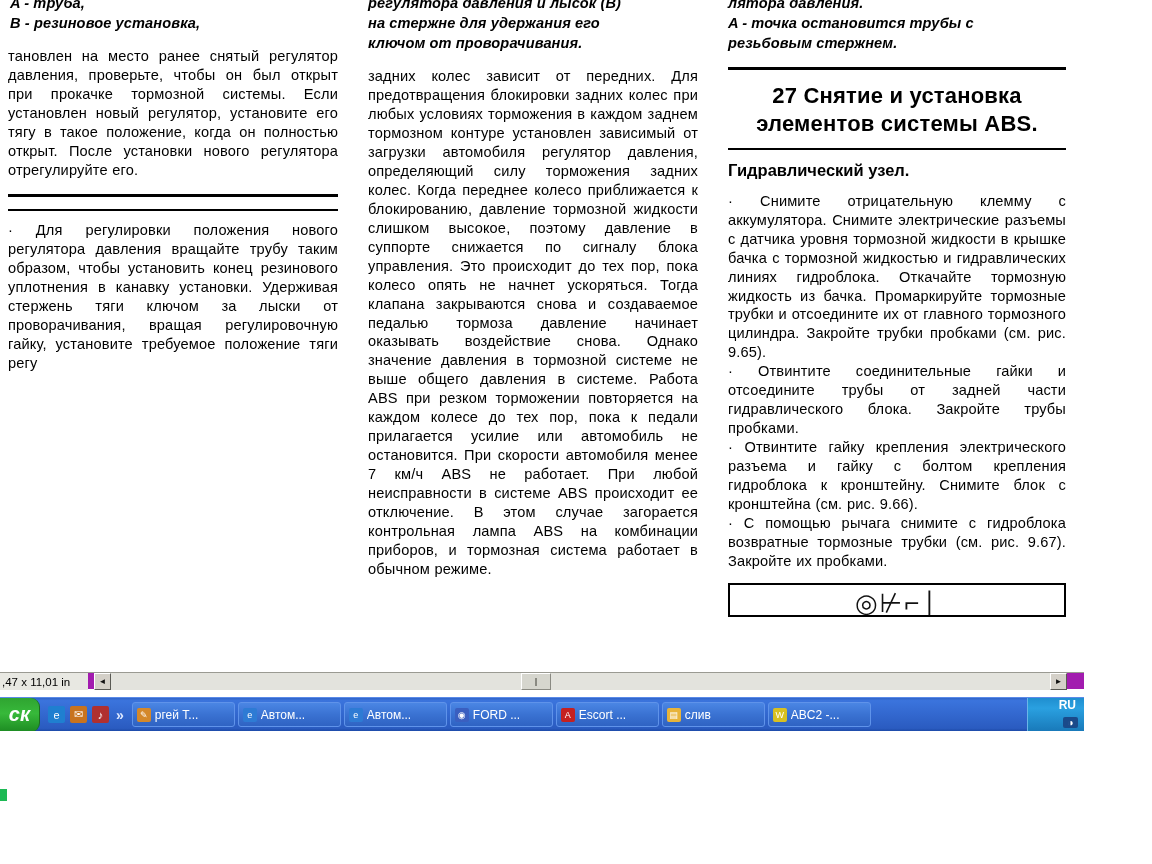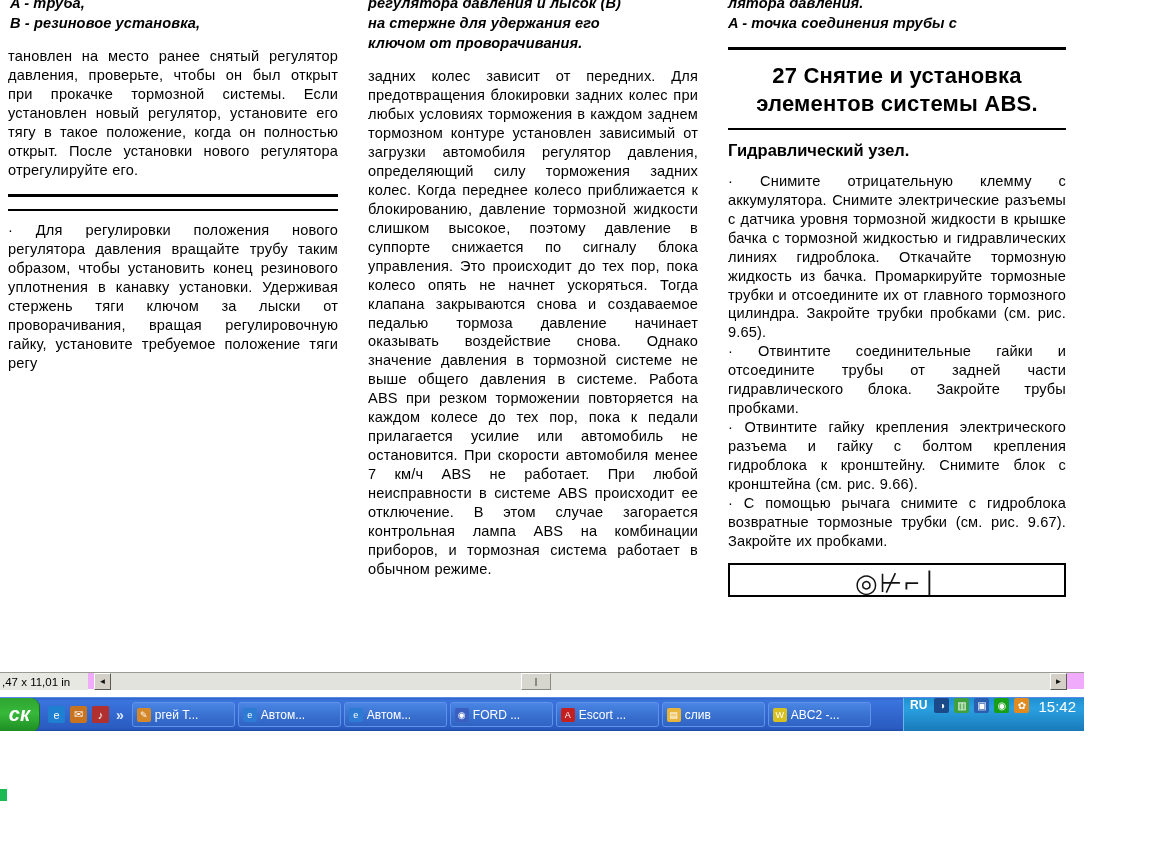--- a/index.html
+++ b/index.html
@@ -138,21 +138,21 @@
     border: 1px solid #ffffff;
     border-right-color: #6a7083;
     border-bottom-color: #6a7083;
   }
 
   #hscroll {
     position: absolute;
     left: 0; top: 672px;
     width: 1084px;
     height: 17px;
-    background: #f0abfc;
+    background: #a21caf;
     border-top: 1px solid #9a9a92;
   }
   #hscroll .statuscell {
     position: absolute;
     left: 0; top: 0;
     width: 88px; height: 17px;
     font-size: 11.5px;
     color: #000;
     display: flex; align-items: center;
     padding-left: 2px;
@@ -261,27 +261,28 @@
     border-radius: 2px;
     display: flex; align-items: center; justify-content: center;
     font-size: 9px;
     color: #fff;
   }
   .task-btn .t-label {
     overflow: hidden;
     text-overflow: ellipsis;
   }
   #tray {
-    display: flex; align-items: flex-start;
+    display: flex; align-items: flex-end;
     gap: 5px;
     height: 34px;
     padding: 0 6px 0 6px;
     background: linear-gradient(to bottom, #1f8ecf 0%, #2aa0e0 30%, #1878b8 100%);
     border-left: 1px solid #6ab6e8;
     margin-left: 2px;
+    flex-direction: column;
   }
   #tray .lang {
     color: #fff;
     font-size: 12px;
     font-weight: bold;
     padding-right: 2px;
   }
   .tray-ico {
     width: 15px; height: 15px;
     border-radius: 2px;
@@ -346,21 +347,22 @@
           <div class="caption-line">на стержне для удержания его</div>
           <div class="caption-line">ключом от проворачивания.</div>
         </div>
 
         <p class="body">задних колес зависит от передних. Для предотвращения блокировки задних колес при любых условиях торможения в каждом заднем тормозном контуре установлен зависимый от загрузки автомобиля регулятор давления, определяющий силу торможения задних колес. Когда переднее колесо приближается к блокированию, давление тормозной жидкости слишком высокое, поэтому давление в суппорте снижается по сигналу блока управления. Это происходит до тех пор, пока колесо опять не начнет ускоряться. Тогда клапана закрываются снова и создаваемое педалью тормоза давление начинает оказывать воздействие снова. Однако значение давления в тормозной системе не выше общего давления в системе. Работа ABS при резком торможении повторяется на каждом колесе до тех пор, пока к педали прилагается усилие или автомобиль не остановится. При скорости автомобиля менее 7 км/ч ABS не работает. При любой неисправности в системе ABS происходит ее отключение. В этом случае загорается контрольная лампа ABS на комбинации приборов, и тормозная система работает в обычном режиме.</p>
       </div>
 
       <div class="col col3">
         <div class="caption-block">
           <div class="caption-line">лятора давления.</div>
-          <div class="caption-line">A - точка соединения трубы с</div>
+          <div class="caption-line">A - точка остановится трубы с</div>
+          <div class="caption-line">резьбовым стержнем.</div>
         </div>
 
         <hr class="rule">
 
         <h2 class="heading">27 Снятие и установка элементов системы ABS.</h2>
 
         <hr class="rule thin">
 
         <h3 class="subheading">Гидравлический узел.</h3>
 

